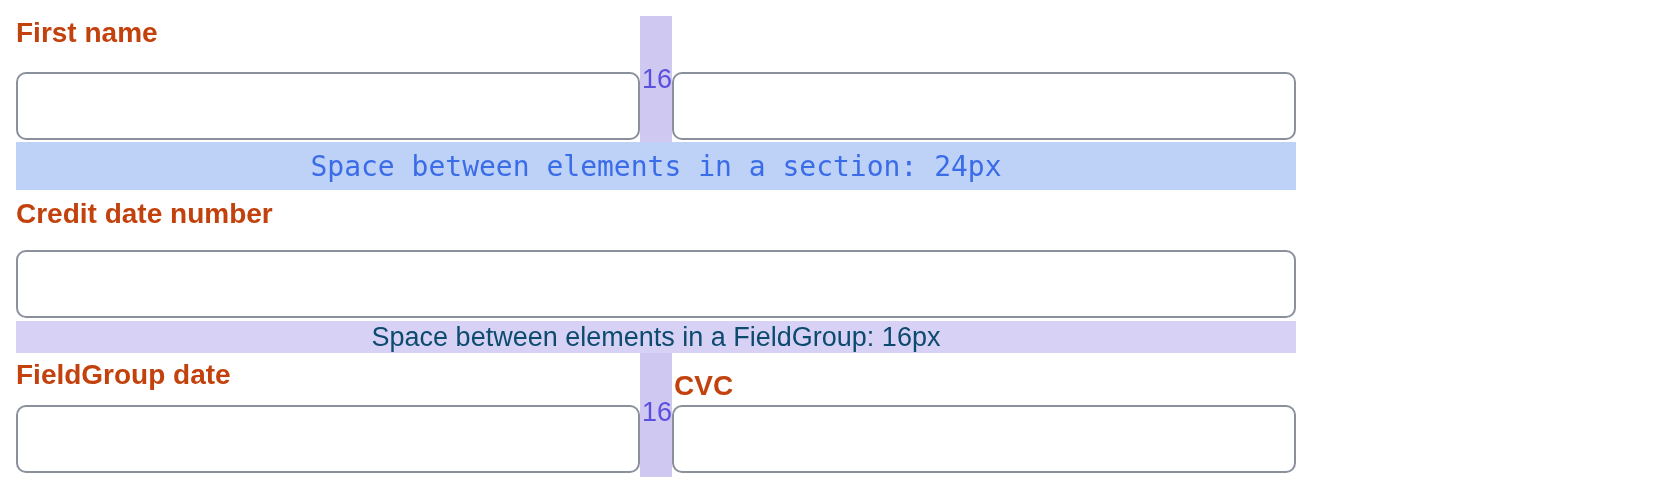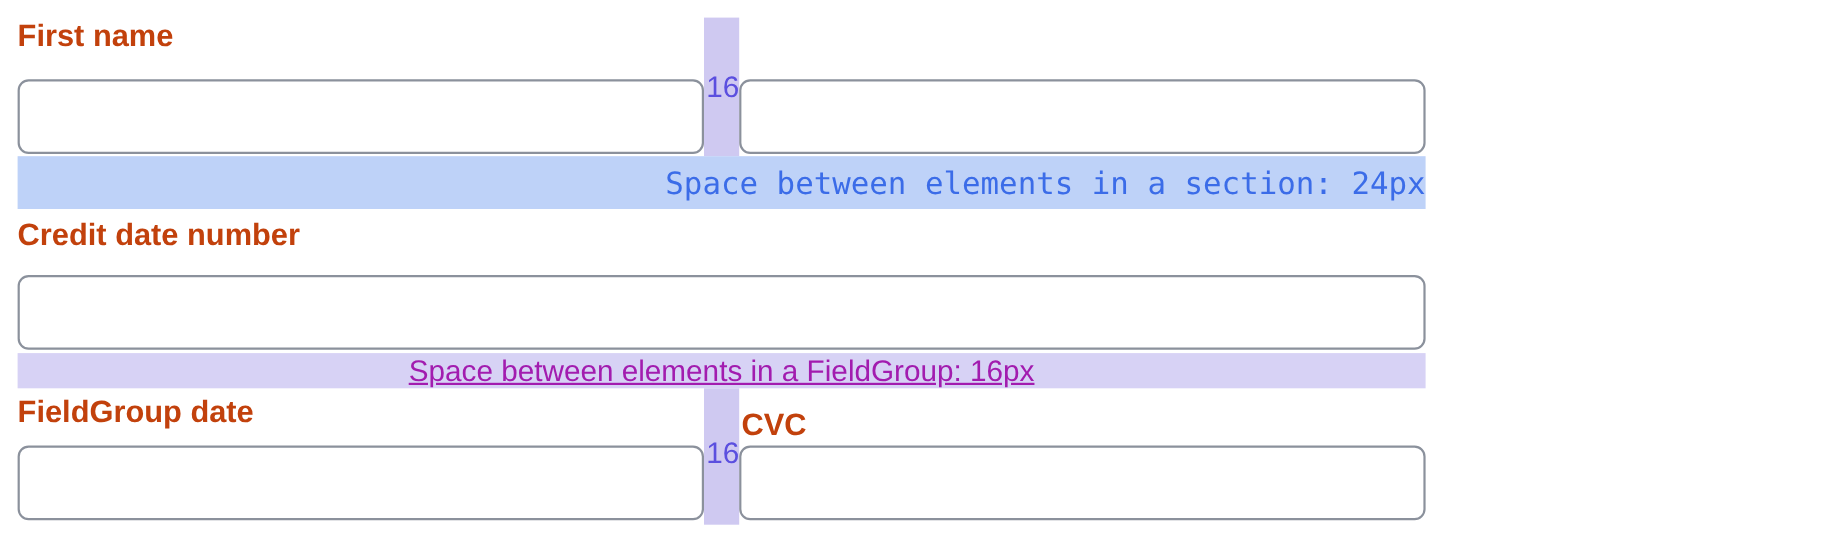--- a/index.html
+++ b/index.html
@@ -45,21 +45,21 @@
     white-space: nowrap;
   }
   .gap-band-h {
     position: absolute;
     left: 16px;
     width: 1280px;
     display: flex;
     align-items: center;
     justify-content: center;
   }
-  .gap-band-h.section-band { height: 48px; font-family: "DejaVu Sans Mono", monospace; font-size: 28px; justify-content: flex-end; }
+  .gap-band-h.section-band { height: 48px; font-family: "DejaVu Sans Mono", monospace; font-size: 28px; }
   .gap-band-h.fieldgroup-band { height: 32px; font-family: "Liberation Sans", sans-serif; font-size: 27px; }
 </style>
 </head>
 <body>
 
 <div class="canvas">
 
   <div class="gap-band-v" style="left: 640px; top: 16px; height: 126px; background-color: rgb(207, 201, 241);"></div>
   <div class="gap-num" style="left: 642px; top: 66px; color: rgb(91, 79, 223);">16</div>
 
@@ -69,21 +69,21 @@
   <input type="text" class="text-input" style="left: 672px; top: 72px; width: 624px;" placeholder="">
 
   <div class="gap-band-h section-band" style="top: 142px; background-color: rgb(190, 210, 248);">
     <span style="color: rgb(59, 108, 232);">Space between elements in a section: 24px</span>
   </div>
 
   <div class="field-label" style="left:16px; top:198px;">Credit date number</div>
   <input type="text" class="text-input" style="left: 16px; top: 250px; width: 1280px;" placeholder="">
 
   <div class="gap-band-h fieldgroup-band" style="top: 321px; background-color: rgb(215, 210, 245);">
-    <span style="color: #a21caf; text-decoration: underline;">Space between elements in a FieldGroup: 16px</span>
+    <span style="color: #0c4a6e;">Space between elements in a FieldGroup: 16px</span>
   </div>
 
   <div class="gap-band-v" style="left: 640px; top: 353px; height: 124px; background-color: rgb(207, 201, 241);"></div>
   <div class="gap-num" style="left: 642px; top: 399px; color: rgb(91, 79, 223);">16</div>
 
   <div class="field-label" style="left:16px; top:359px;">FieldGroup date</div>
   <div class="field-label" style="left:674px; top:370px;">CVC</div>
 
   <input type="text" class="text-input" style="left: 16px; top: 405px; width: 624px;" placeholder="">
   <input type="text" class="text-input" style="left: 672px; top: 405px; width: 624px;" placeholder="">

